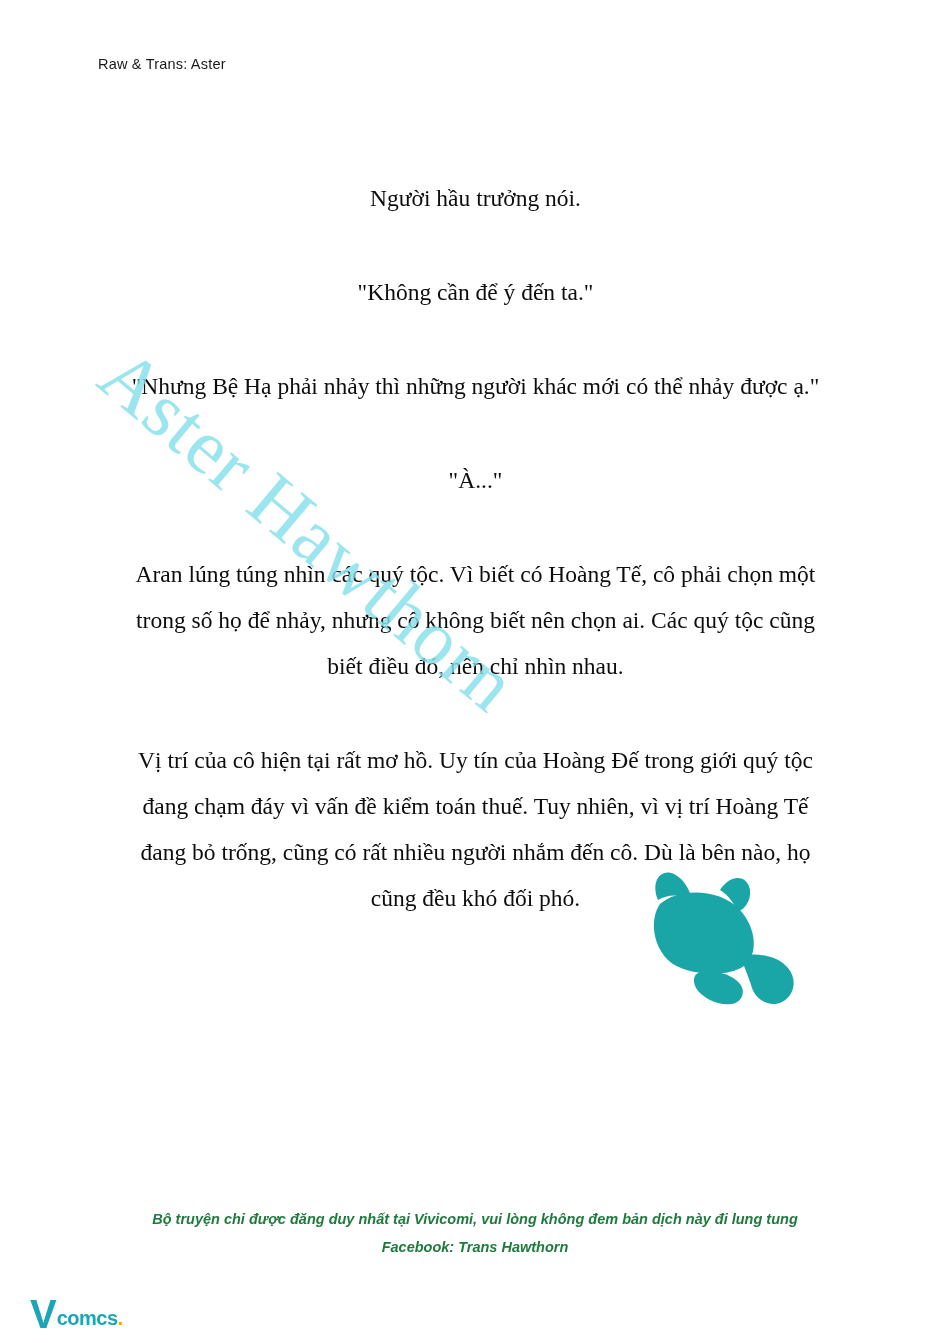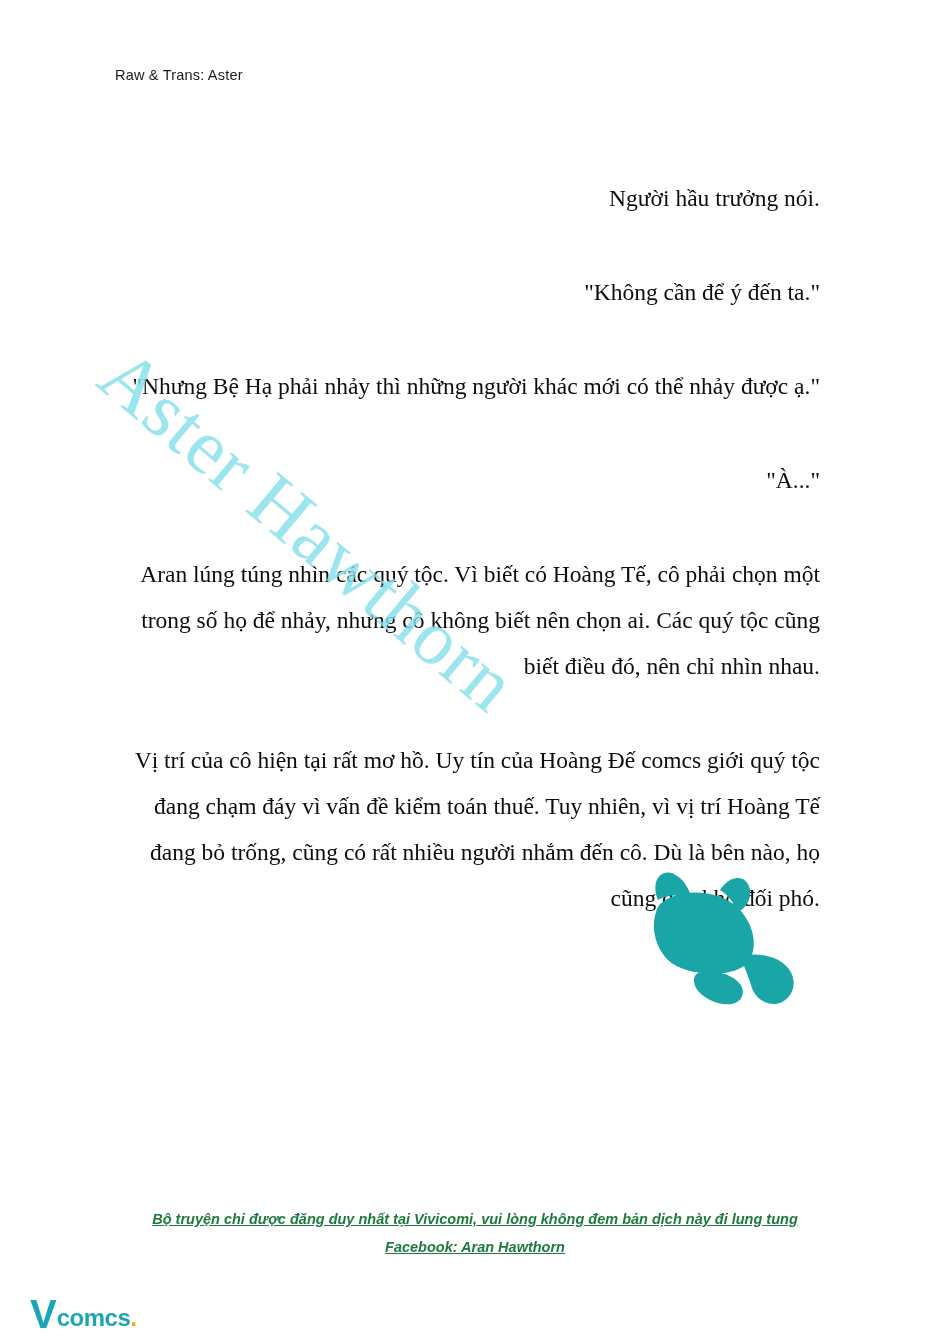--- a/index.html
+++ b/index.html
@@ -20,45 +20,44 @@
     position: absolute;
     inset: 0;
     width: 950px;
     height: 1343px;
     background: #ffffff;
   }
 
   
   .credit {
     position: absolute;
-    left: 115px;
+    left: 98px;
     top: 56px;
     font-family: "Liberation Sans", sans-serif;
     font-size: 14.5px;
     letter-spacing: 0.2px;
     color: #1a1a1a;
     white-space: nowrap;
-    margin-top: 11px;
   }
 
   
   .body-text {
     position: absolute;
     left: 114px;
     top: 175px;
     width: 706px;
   }
 
   .para {
     font-family: "Liberation Serif", serif;
     font-size: 23.5px;
     line-height: 46px;
     color: #0d0d0d;
     margin: 0 0 48px 17px;
-    text-align: right;
+    text-align: center;
   }
   .para:last-child { margin-bottom: 0; }
 
   
   .watermark {
     position: absolute;
     left: 140px;
     top: 330px;
     transform: rotate(40deg);
     transform-origin: left top;
@@ -88,42 +87,42 @@
     right: 0;
     top: 1205px;
     text-align: center;
     font-family: "Liberation Sans", sans-serif;
     font-style: italic;
     font-weight: bold;
     color: #1f7a3d;
     font-size: 14.5px;
     line-height: 28px;
   }
-  .footer div { padding: 0 28px; text-decoration: underline; }
+  .footer div { padding: 0 28px; }
 
   
   .logo {
     position: absolute;
     left: 30px;
     top: 1285px;
     display: flex;
     align-items: flex-end;
     height: 46px;
   }
   .logo-v {
     font-family: "Liberation Sans", sans-serif;
     font-weight: bold;
     font-size: 40px;
     color: #1aa6b7;
     line-height: 34px;
   }
   .logo-rest {
     font-family: "Liberation Sans", sans-serif;
     font-weight: bold;
-    font-size: 24px;
+    font-size: 20px;
     color: #1aa6b7;
     line-height: 26px;
     letter-spacing: -0.5px;
   }
   .logo-dot {
     color: #f0a500;
   }
 </style>
 </head>
 <body>
@@ -131,40 +130,40 @@
 <div class="page">
 
   <div class="credit">Raw &amp; Trans: Aster</div>
 
   <div class="body-text">
     <p class="para">Người hầu trưởng nói.</p>
     <p class="para">"Không cần để ý đến ta."</p>
     <p class="para">"Nhưng Bệ Hạ phải nhảy thì những người khác mới có thể nhảy được ạ."</p>
     <p class="para">"À..."</p>
     <p class="para">Aran lúng túng nhìn các quý tộc. Vì biết có Hoàng Tế, cô phải chọn một trong số họ để nhảy, nhưng cô không biết nên chọn ai. Các quý tộc cũng biết điều đó, nên chỉ nhìn nhau.</p>
-    <p class="para">Vị trí của cô hiện tại rất mơ hồ. Uy tín của Hoàng Đế comcs giới quý tộc đang chạm đáy vì vấn đề kiểm toán thuế. Tuy nhiên, vì vị trí Hoàng Tế đang bỏ trống, cũng có rất nhiều người nhắm đến cô. Dù là bên nào, họ cũng đều khó đối phó.</p>
+    <p class="para">Vị trí của cô hiện tại rất mơ hồ. Uy tín của Hoàng Đế trong giới quý tộc đang chạm đáy vì vấn đề kiểm toán thuế. Tuy nhiên, vì vị trí Hoàng Tế đang bỏ trống, cũng có rất nhiều người nhắm đến cô. Dù là bên nào, họ cũng đều khó đối phó.</p>
   </div>
 
   <div class="watermark">Aster Hawthorn</div>
 
   <div class="cat-mark">
     <svg width="170" height="150" viewBox="0 0 170 150" xmlns="http://www.w3.org/2000/svg">
       <g fill="#1aa6a6">
         <path d="M18 40 C10 20 22 8 34 14 C44 19 50 30 52 40 C40 34 28 34 18 40 Z"></path>
         <path d="M80 30 C92 12 108 16 110 30 C111 40 106 48 98 52 C94 43 88 35 80 30 Z"></path>
         <path d="M20 44 C38 28 78 28 98 48 C118 68 118 96 104 106 C88 118 44 116 28 100 C12 84 10 58 20 44 Z"></path>
         <path d="M100 96 C118 92 138 96 148 108 C158 120 154 136 142 142 C130 148 116 140 112 128 C109 118 104 106 100 96 Z"></path>
         <path d="M60 112 C76 110 92 114 100 124 C106 132 102 142 92 144 C78 146 62 138 56 128 C52 120 54 114 60 112 Z"></path>
       </g>
     </svg>
   </div>
 
   <div class="footer">
     <div>Bộ truyện chỉ được đăng duy nhất tại Vivicomi, vui lòng không đem bản dịch này đi lung tung</div>
-    <div>Facebook: Aran Hawthorn</div>
+    <div>Facebook: Trans Hawthorn</div>
   </div>
 
   <div class="logo">
     <span class="logo-v">V</span>
     <span class="logo-rest">comcs</span>
     <span class="logo-rest logo-dot">.</span>
   </div>
 
 </div>
 

